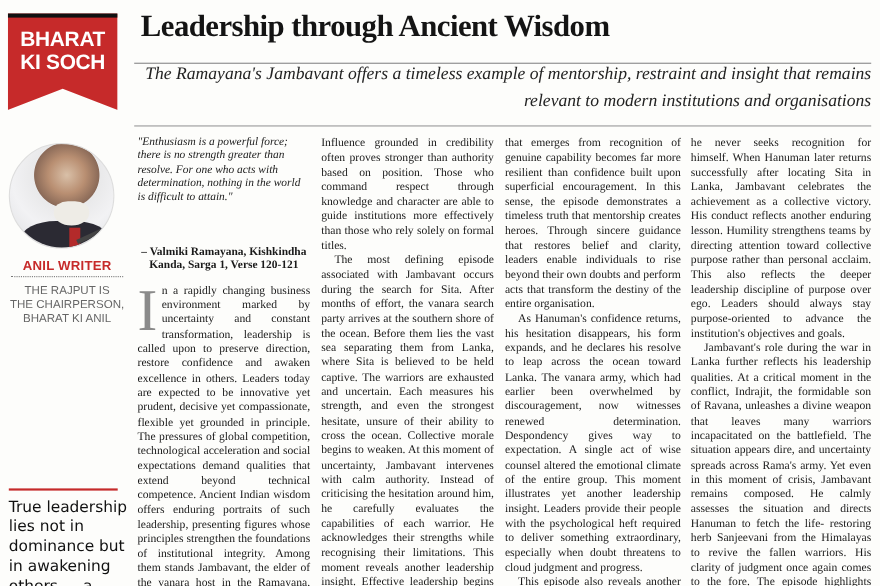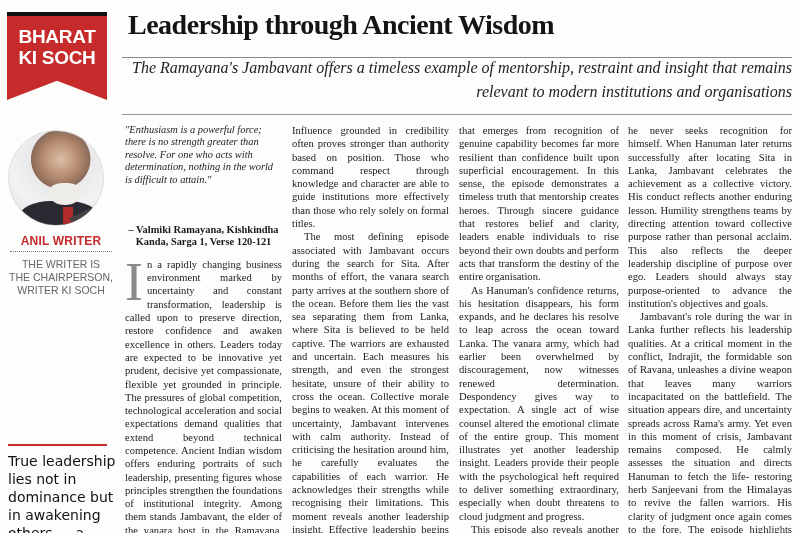--- a/index.html
+++ b/index.html
@@ -87,23 +87,23 @@
 
 <div class="avatar">
   <div class="suit"></div>
   <div class="beard"></div>
   <div class="tie"></div>
   <div class="mic"></div>
 </div>
 <div class="author">ANIL WRITER</div>
 <div class="author-rule"></div>
 <div class="author-desc">
-  <div>THE WRITER IS</div>
+  <div>THE RAJPUT IS</div>
   <div>THE CHAIRPERSON,</div>
-  <div>WRITER KI SOCH</div>
+  <div>BHARAT KI ANIL</div>
 </div>
 
 <div class="pull-rule"></div>
 <div class="pull-quote">True leadership lies not in dominance but in awakening others — a lesson</div>
 
 <div class="col col1">
   <div class="epigraph">"Enthusiasm is a powerful force; there is no strength greater than resolve. For one who acts with determination, nothing in the world is difficult to attain."</div>
   <div class="epigraph-src">– Valmiki Ramayana, Kishkindha Kanda, Sarga 1, Verse 120-121</div>
   <p class="noindent"><span class="dropcap">I</span><span>n a rapidly changing business environment marked by uncertainty and constant transformation, leadership is called upon to preserve direction, restore confidence and awaken excellence in others. Leaders today are expected to be innovative yet prudent, decisive yet compassionate, flexible yet grounded in principle. The pressures of global competition, technological acceleration and social expectations demand qualities that extend beyond technical competence. Ancient Indian wisdom offers enduring portraits of such leadership, presenting figures whose principles strengthen the foundations of institutional integrity. Among them stands Jambavant, the elder of the vanara host in the Ramayana, whose influence appears subtle in form yet decisive in its impact. His story reminds us that leadership wisdom is as potent as power, and that the quiet strength of judgment often determines whether institutions advance with clarity or falter in moments of uncertainty.</span></p>
 

